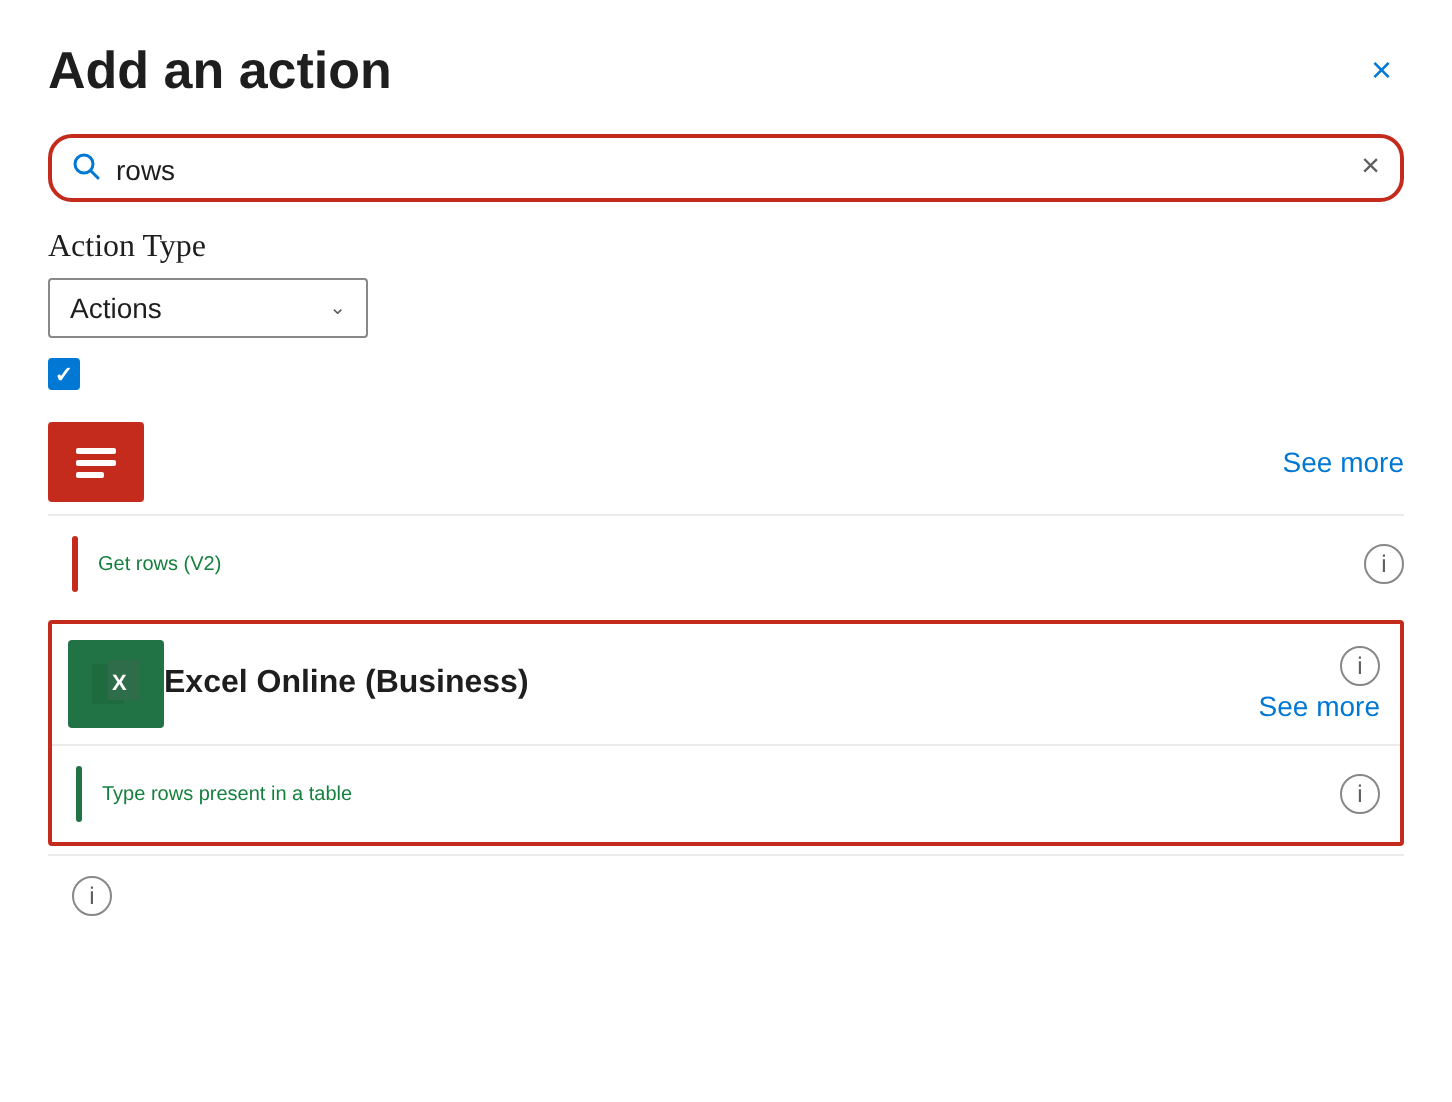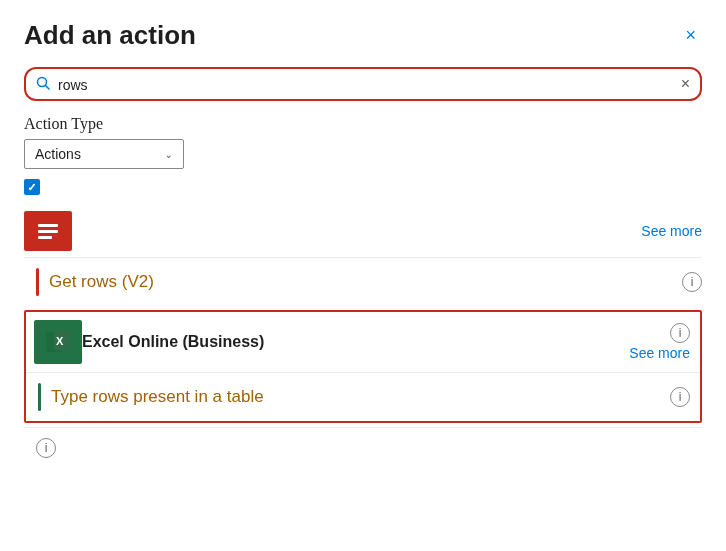--- a/index.html
+++ b/index.html
@@ -160,22 +160,22 @@
     }
     .action-row {
       display: flex;
       align-items: center;
       justify-content: space-between;
       padding: 10px 0 10px 12px;
       border-top: 1px solid #edebe9;
       cursor: pointer;
     }
     .action-label {
-      font-size: 17px;
-      color: #a16207;
+      font-size: 10px;
+      color: #15803d;
     }
     .info-icon {
       width: 20px;
       height: 20px;
       border: 1px solid #8a8886;
       border-radius: 50%;
       display: flex;
       align-items: center;
       justify-content: center;
       color: #605e5c;

